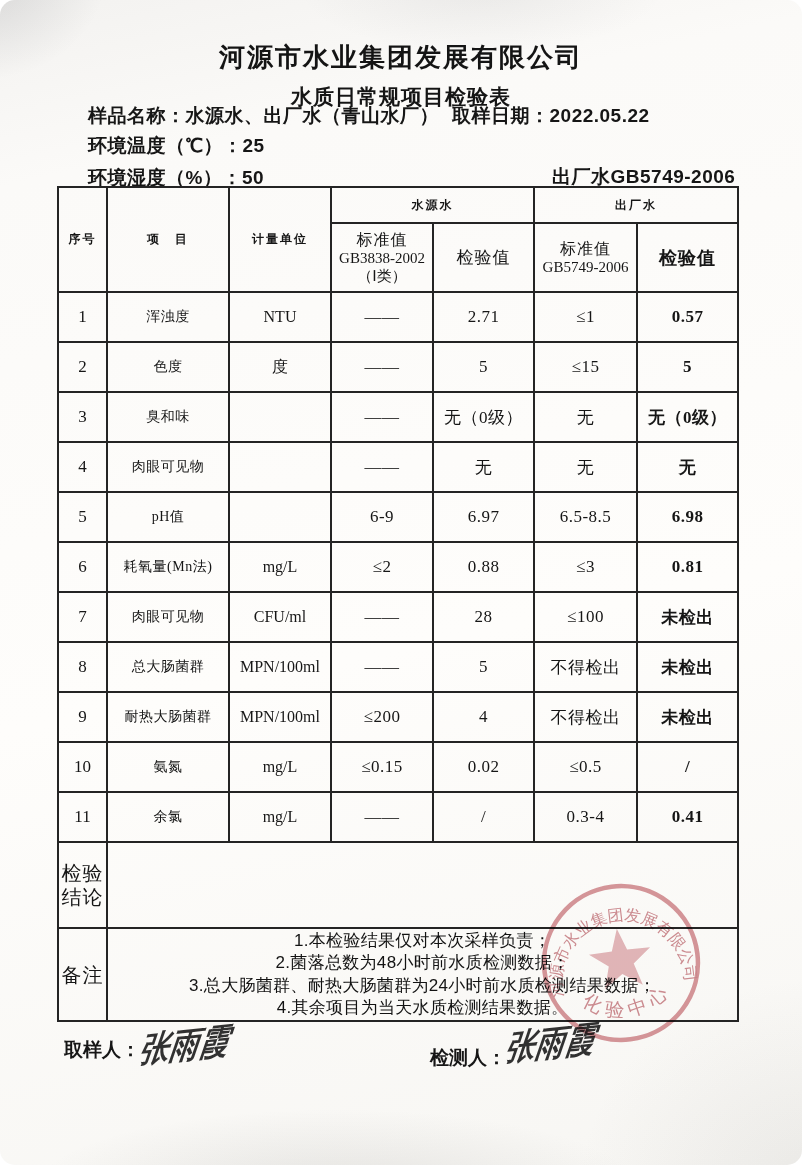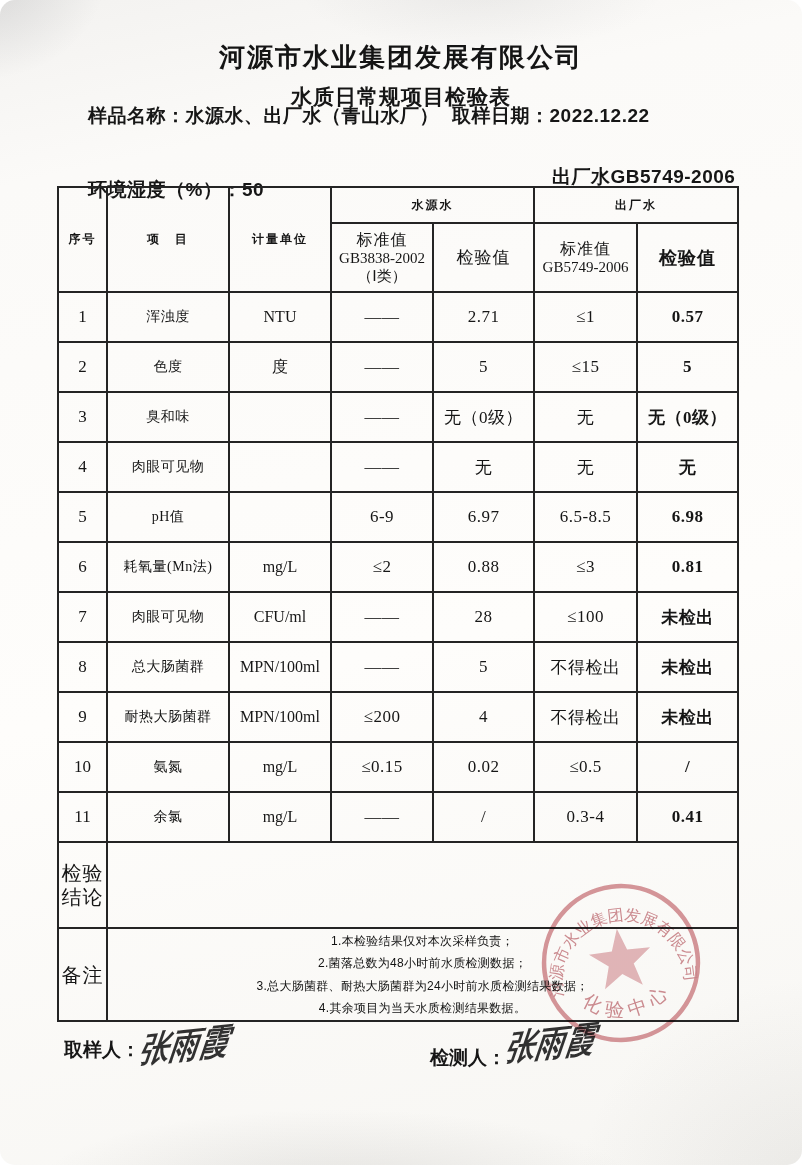--- a/index.html
+++ b/index.html
@@ -54,21 +54,21 @@
   .valhead{font-weight:400;font-size:17px;letter-spacing:1px;}
   .valhead.bold{font-weight:bold;font-size:18px;}
   td.c-seq{font-size:17px;}
   td.c-item{text-align:left;padding-left:7px;font-size:14px;letter-spacing:0.5px;}
   td.c-unit{font-size:16px;}
   td.c-val{font-size:17px;letter-spacing:0.5px;}
   td.c-bold{font-weight:bold;}
   td.label-cell{font-size:20px;letter-spacing:1px;line-height:24px;font-weight:400;}
   td.empty-cell{background:transparent;}
   td.note-cell{text-align:left;vertical-align:middle;padding:4px 6px 4px 8px;}
-  .note-line{font-size:12px;line-height:22.5px;letter-spacing:0.3px;white-space:nowrap;font-family:"Liberation Sans", sans-serif;font-weight:500;color:#131313;}
+  .note-line{font-size:17px;line-height:22.5px;letter-spacing:0.3px;white-space:nowrap;font-family:"Liberation Sans", sans-serif;font-weight:500;color:#131313;}
   
   .sig-label{
     font-family:"Liberation Sans", sans-serif;
     font-size:19px;font-weight:600;color:#161616;white-space:nowrap;
   }
   .sig-name{
     font-family:"Liberation Serif", serif;
     font-style:italic;font-weight:600;font-size:30px;color:#1c1c1c;white-space:nowrap;
     transform:rotate(-6deg) skewX(-14deg) scaleY(1.15);
     transform-origin:left bottom;
@@ -84,22 +84,23 @@
 </style>
 </head>
 <body>
 
 <div class="photo">
 
   <div class="abs company">河源市水业集团发展有限公司</div>
   <div class="abs report-title">水质日常规项目检验表</div>
 
   <div class="abs info" style="left:88px;top:103px;">样品名称：水源水、出厂水（青山水厂）</div>
-  <div class="abs info" style="left:452px;top:103px;">取样日期：2022.12.22</div>
-  <div class="abs info" style="left:88px;top:177px;">环境湿度（%）：50</div>
+  <div class="abs info" style="left:452px;top:103px;">取样日期：2022.05.22</div>
+  <div class="abs info" style="left:88px;top:133px;">环境温度（℃）：25</div>
+  <div class="abs info" style="left:88px;top:165px;">环境湿度（%）：50</div>
   <div class="abs info" style="left:552px;top:164px;">出厂水GB5749-2006</div>
 
   <table class="report">
     <colgroup>
       <col style="width:49px">
         <col style="width:122px">
         <col style="width:102px">
       <col style="width:102px">
         <col style="width:101px">
         <col style="width:103px">

